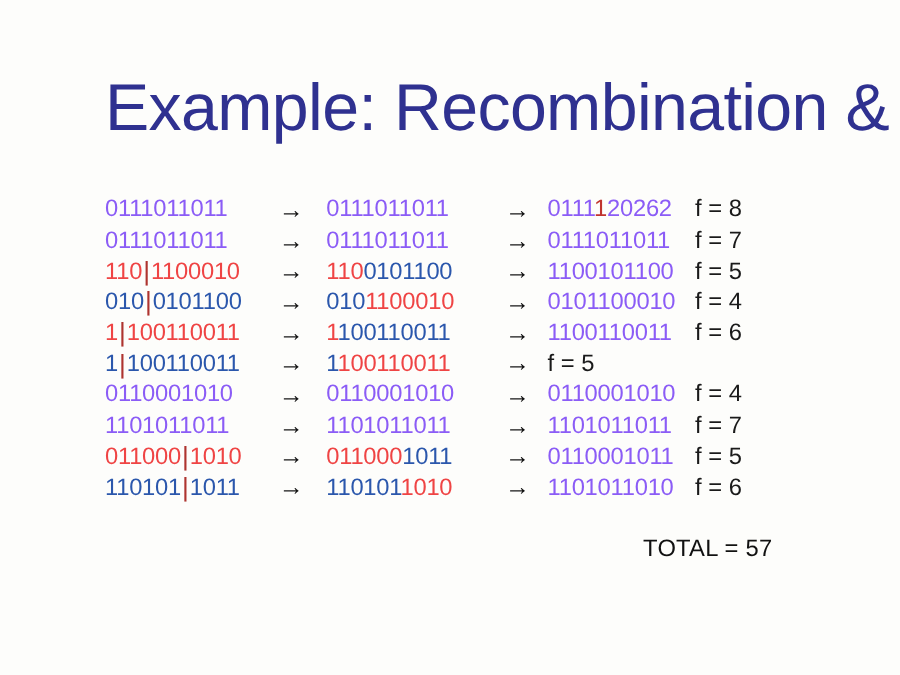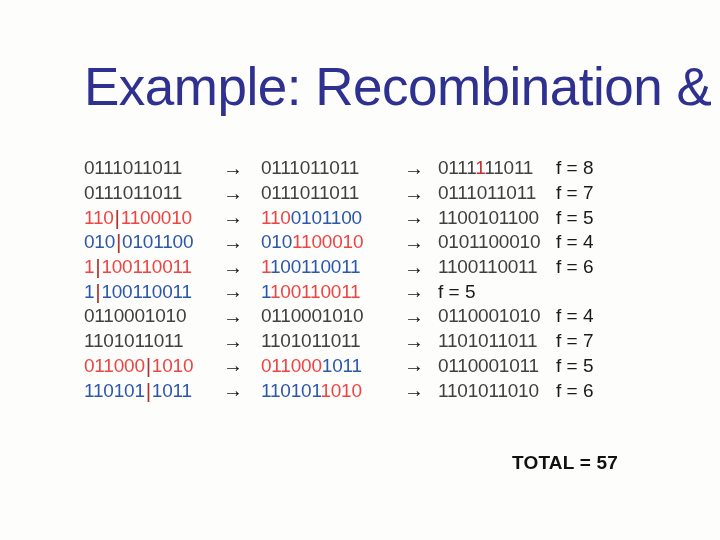--- a/index.html
+++ b/index.html
@@ -37,21 +37,21 @@
   }
   .row {
     display: grid;
     grid-template-columns: 138px 39px 142px 35px 118px 70px;
     height: 24.7px;
     align-items: center;
     font-size: 19px;
     white-space: nowrap;
   }
   .cell { letter-spacing: -0.2px; }
-  .c-black  { color: #404040; }
+  .c-black  { color: #8b5cf6; }
   .c-yellow { color: #ef4444; }
   .c-blue   { color: #2B57AC; }
   .c-red    { color: #C0342E; }
   .sep {
     display: inline-block;
     width: 7px;
     text-align: center;
     font-size: 21px;
     line-height: 1;
     vertical-align: -1px;
@@ -61,44 +61,43 @@
   .arrow {
     color: #111111;
     font-size: 20px;
     padding-left: 1px;
   }
   .fit {
     color: #1A1A1A;
   }
   .total {
     position: absolute;
-    top: 452px;
+    top: 429px;
     right: 102px;
     font-size: 19px;
     color: #111111;
     letter-spacing: 0.2px;
-    font-weight: bold;
   }
 </style>
 </head>
 <body>
 
 <div class="slide">
 
   <h1 class="title">
     <span class="line1">Example: Recombination &amp;</span>
   </h1>
 
   <div class="poptable">
       <div class="row">
         <span class="cell"><span class="c-black">0111011011</span></span>
         <span class="arrow">→</span>
         <span class="cell"><span class="c-black">0111011011</span></span>
         <span class="arrow">→</span>
-        <span class="cell"><span class="c-black">0111</span><span class="c-red">1</span><span class="c-black">11011</span></span>
+        <span class="cell"><span class="c-black">0111</span><span class="c-red">1</span><span class="c-black">20262</span></span>
         <span class="fit">f = 8</span>
       </div>
       <div class="row">
         <span class="cell"><span class="c-black">0111011011</span></span>
         <span class="arrow">→</span>
         <span class="cell"><span class="c-black">0111011011</span></span>
         <span class="arrow">→</span>
         <span class="cell"><span class="c-black">0111011011</span></span>
         <span class="fit">f = 7</span>
       </div>

